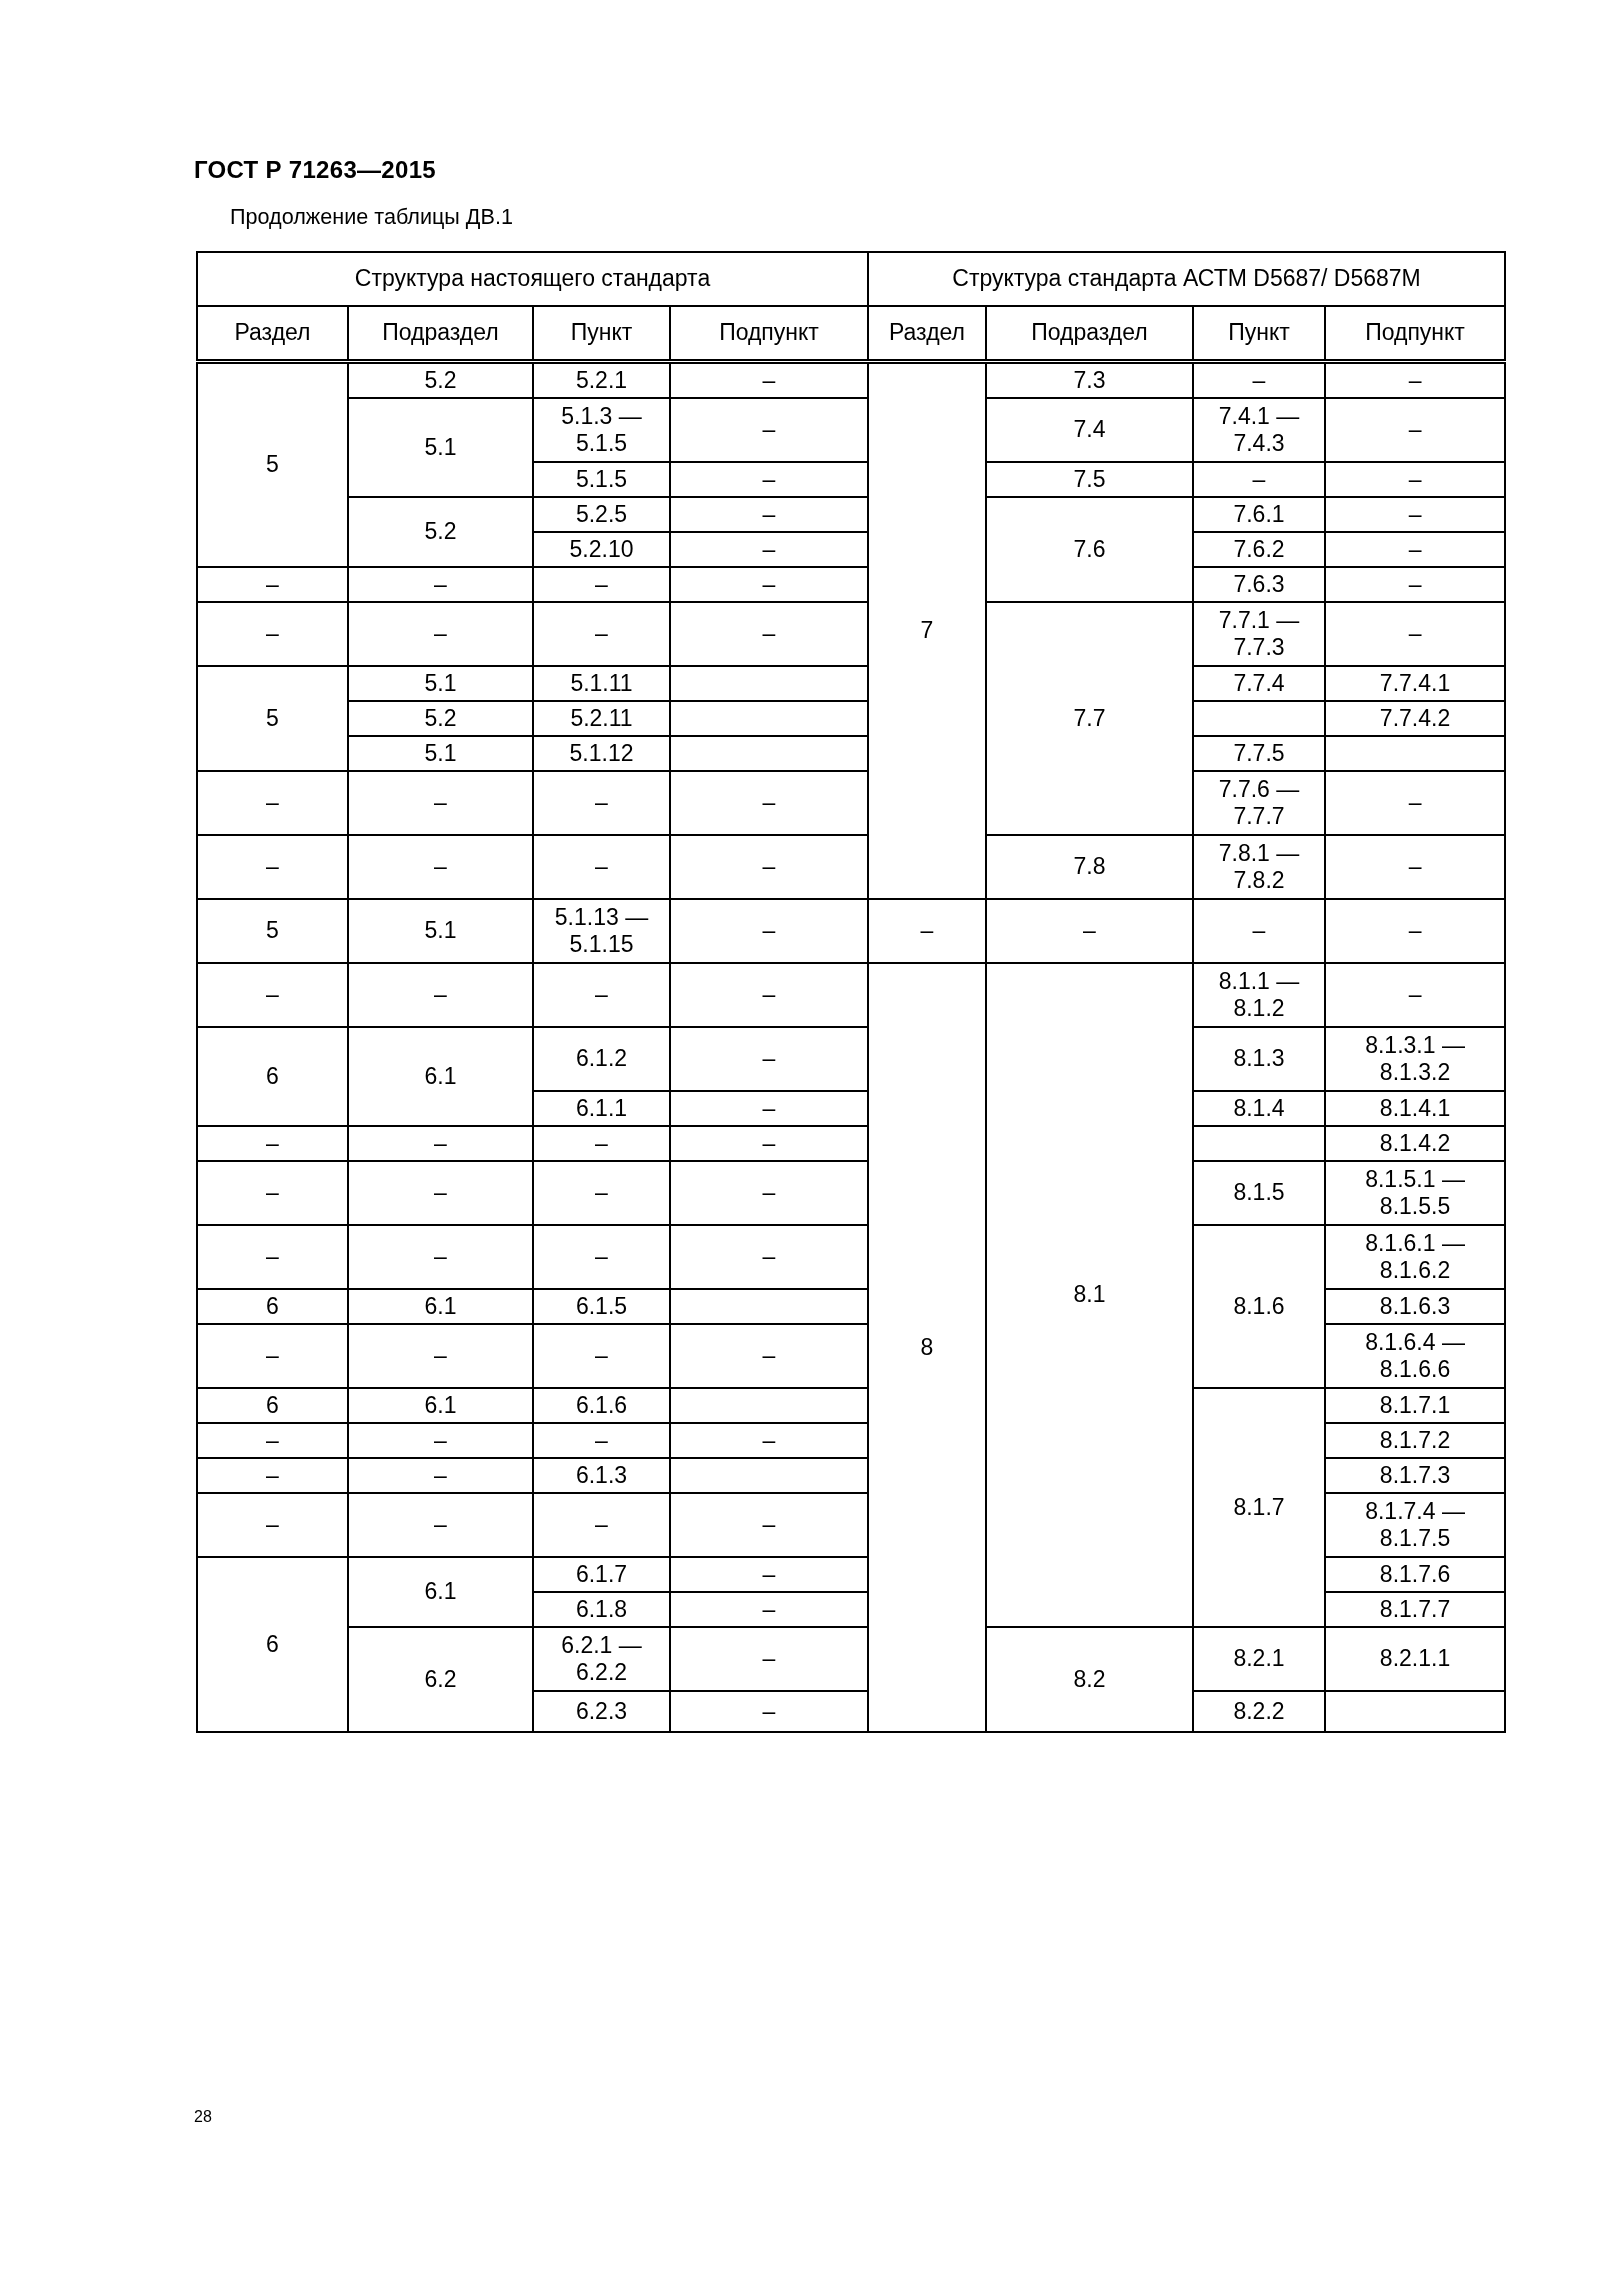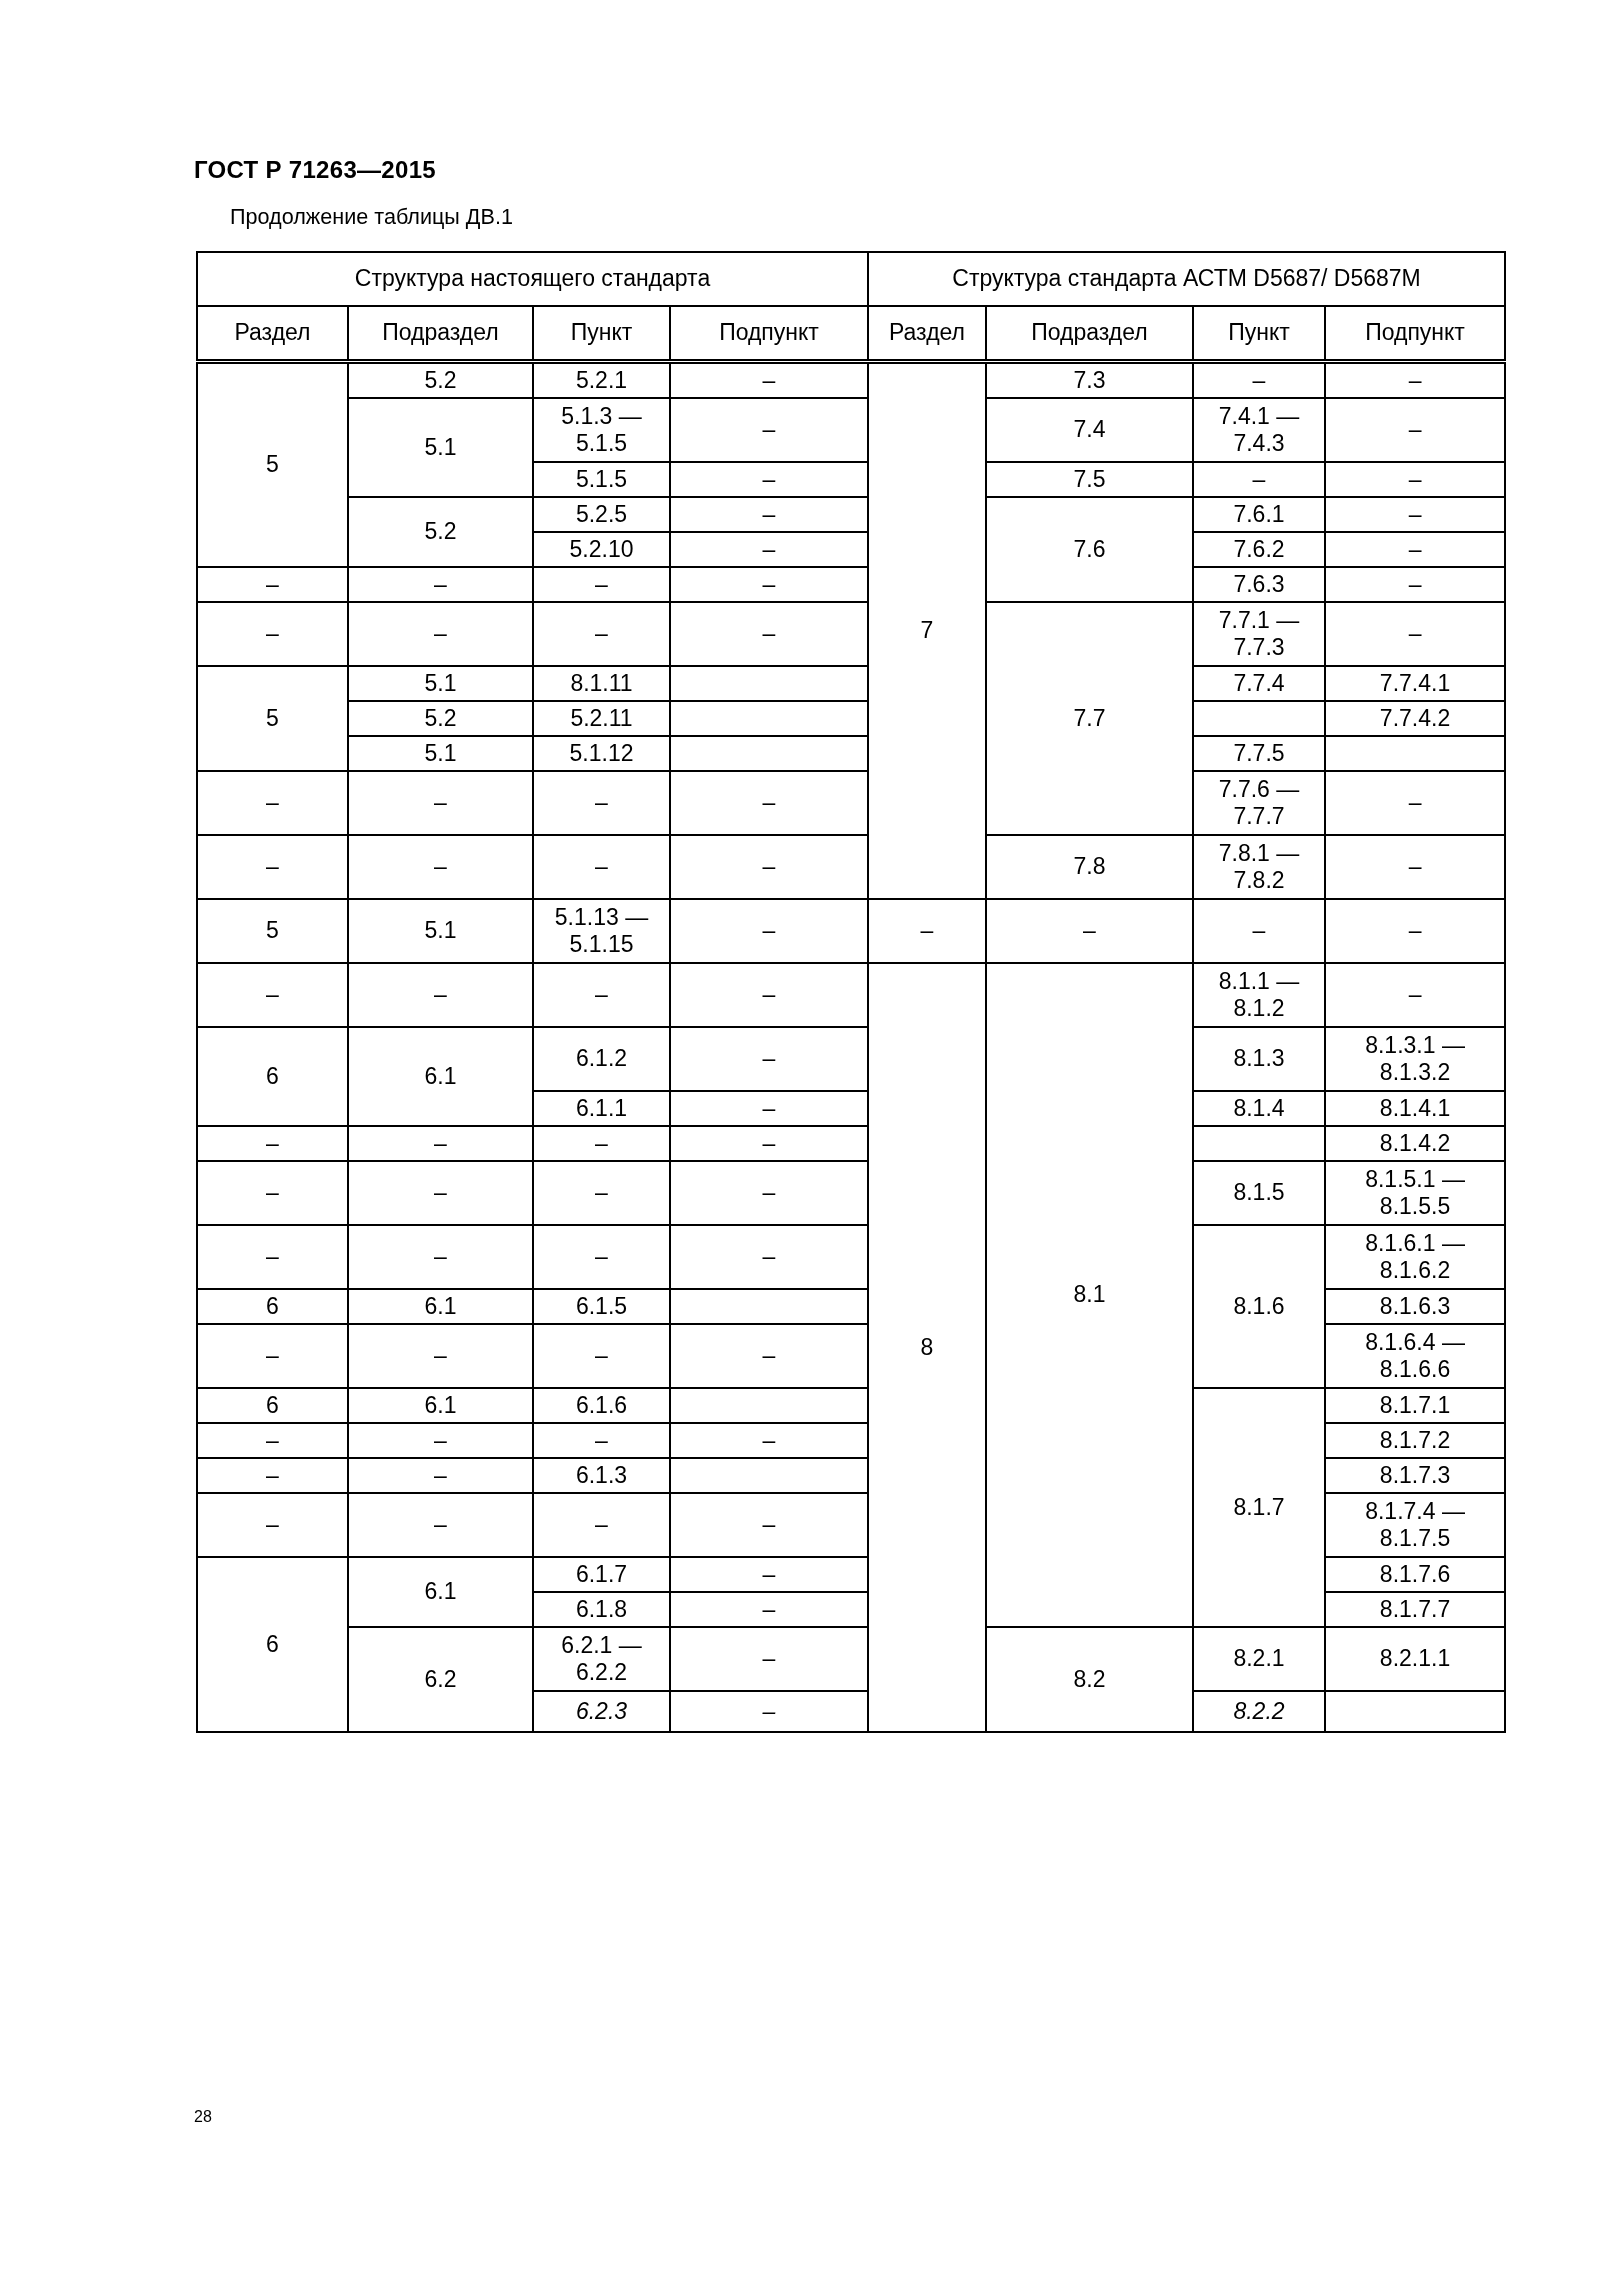--- a/index.html
+++ b/index.html
@@ -12,21 +12,21 @@
   .page-number { position: absolute; left: 194px; top: 2108px; font-size: 16px; }
   table.grid { position: absolute; left: 196px; top: 251px; border-collapse: collapse;
                table-layout: fixed; width: 1308px; border-radius: 11px; }
   table.grid td, table.grid th { border: 2px solid #000; text-align: center; vertical-align: middle;
                font-size: 23px; font-weight: normal; padding: 0 2.6px; line-height: 27.5px;
                white-space: pre-line; overflow: hidden; }
   table.grid thead tr.h1 th { height: 52px; }
   table.grid thead tr.h2 th { height: 52px; border-bottom: 5.9px double #000; }
   tr.s td { height: 33px; }
   tr.d td { height: 62px; }
-  tr.last td { height: 39px; font-style: italic; }
+  tr.last td { height: 39px; }
 </style>
 </head>
 <body>
 
 <div class="doc-title">ГОСТ Р 71263—2015</div>
 <div class="table-caption">Продолжение таблицы ДВ.1</div>
 
 <table class="grid">
   <colgroup>
     <col style="width:151px">
@@ -118,21 +118,21 @@
       <td>–</td>
       <td rowspan="5">7.7</td>
       <td>7.7.1 —
 7.7.3</td>
       <td>–</td>
     </tr>
 
     <tr class="s">
       <td rowspan="3">5</td>
       <td>5.1</td>
-      <td>8.1.11</td>
+      <td>5.1.11</td>
       <td></td>
       <td>7.7.4</td>
       <td>7.7.4.1</td>
     </tr>
 
     <tr class="s">
       <td>5.2</td>
       <td>5.2.11</td>
       <td></td>
       <td></td>

